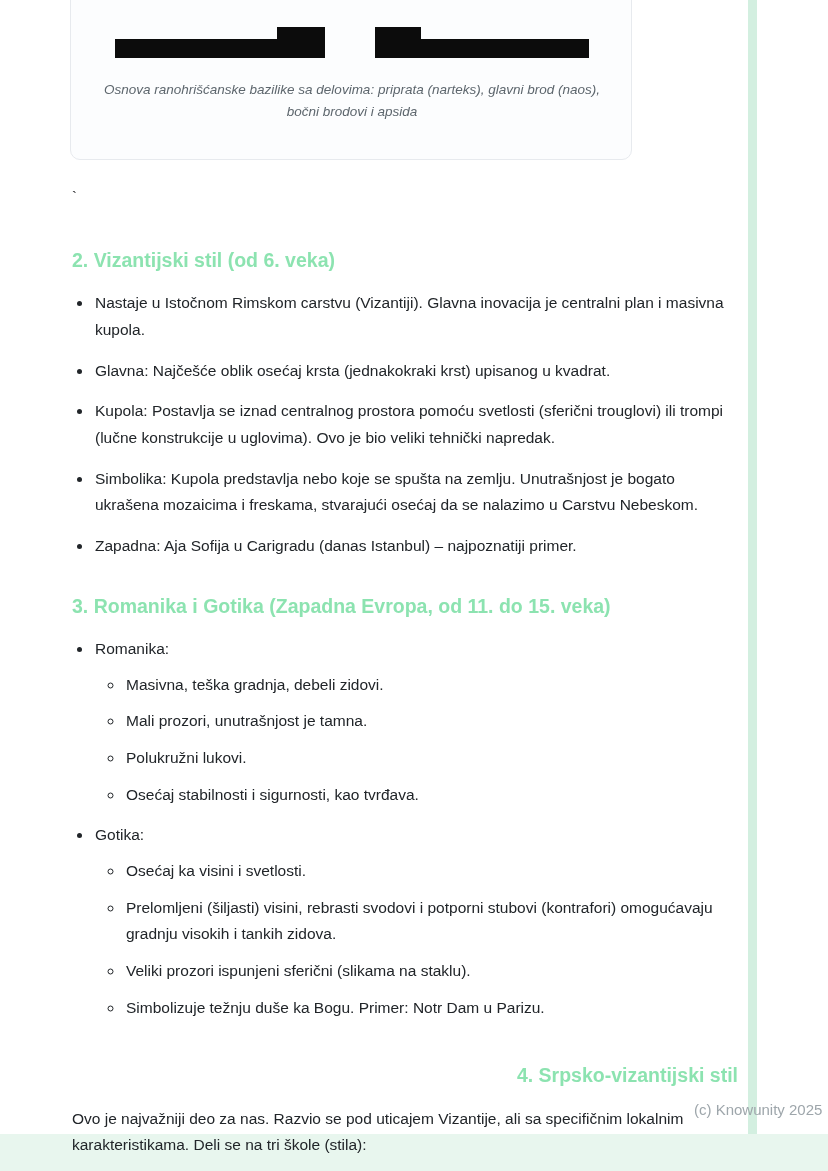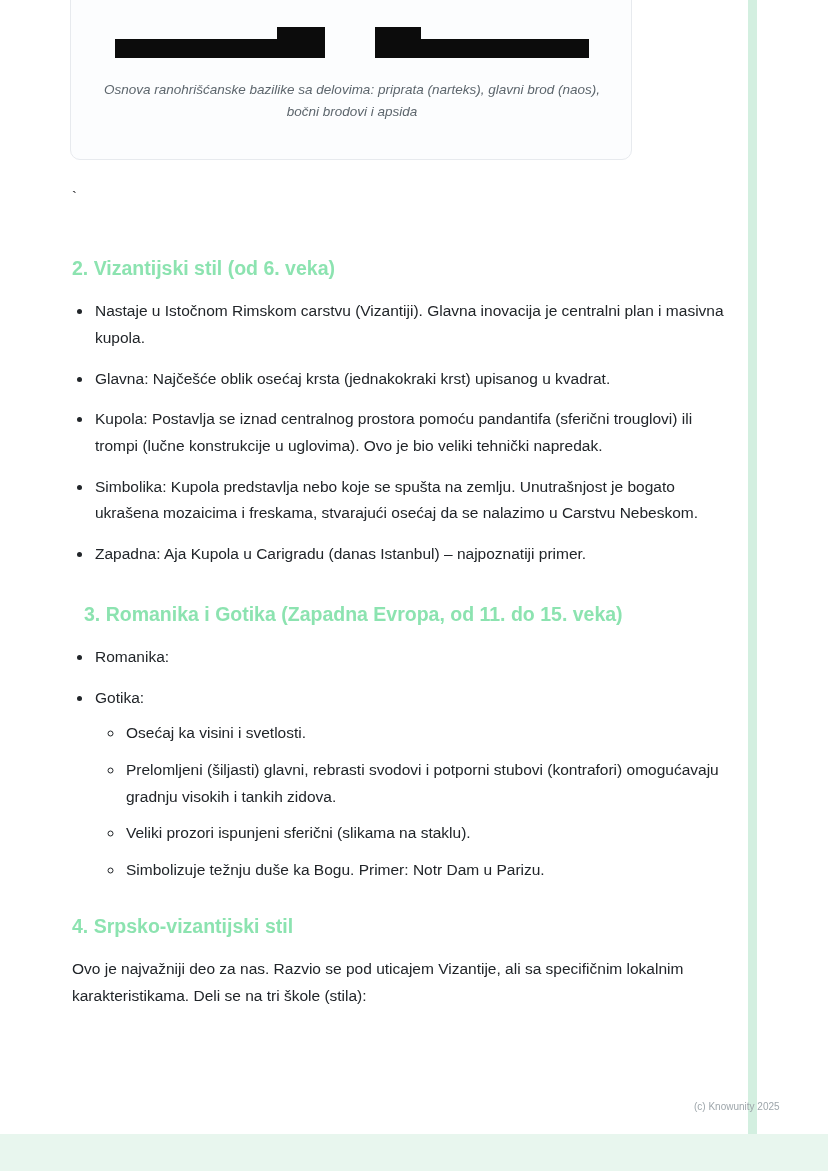--- a/index.html
+++ b/index.html
@@ -55,35 +55,35 @@
 
   .stray {
     position: absolute;
     left: 72px; top: 188px;
     font-size: 15px; color: #202124;
   }
 
   
   .content {
     position: absolute;
-    left: 72px; top: 256px;
+    left: 72px; top: 248px;
     width: 666px;
     color: #212529;
     font-size: 15.5px;
     line-height: 1.72;
   }
   h2.section {
     color: #8ce3b0;
     font-size: 19.5px;
     line-height: 1.3;
     font-weight: 700;
     margin: 0 0 17px 0;
   }
-  h2.mt { margin-top: 34px; margin-left: 12px; }
-  h2.mt2 { margin-top: 30px; }
+  h2.mt { margin-top: 34px; }
+  h2.mt2 { margin-top: 42px; text-align: right; }
 
   ul.bullets {
     list-style: disc outside;
     margin: 0 0 6px 0;
     padding: 0 0 0 21px;
   }
   ul.bullets > li { margin-bottom: 14px; padding-left: 2px; }
   ul.sub {
     list-style: circle outside;
     margin: 9px 0 0 0;
@@ -91,21 +91,21 @@
   }
   ul.sub > li { margin-bottom: 10px; padding-left: 2px; }
   ul.sub > li:last-child { margin-bottom: 4px; }
 
   .content .bold, .content b { font-weight: 400; }
   .content p { margin: 0; }
 
   .copyright {
     position: absolute;
     left: 694px; top: 1101px;
-    font-size: 10px;
+    font-size: 15px;
     color: #9ea6ab;
     white-space: nowrap;
   }
 </style>
 </head>
 <body>
 
 <div class="stage">
 
   <div class="strip-right"></div>
@@ -122,35 +122,41 @@
   </div>
 
   <div class="stray">`</div>
 
   <main class="content">
 
     <h2 class="section">2. Vizantijski stil (od 6. veka)</h2>
     <ul class="bullets">
       <li><span>Nastaje u Istočnom Rimskom carstvu (Vizantiji). Glavna inovacija je </span><span class="bold">centralni plan</span><span> i masivna </span><span class="bold">kupola</span><span>.</span></li>
       <li><span class="bold">Glavna</span><span>: Najčešće oblik </span><span class="bold">osećaj krsta</span><span> (jednakokraki krst) upisanog u kvadrat.</span></li>
-      <li><span class="bold">Kupola</span><span>: Postavlja se iznad centralnog prostora pomoću </span><span class="bold">pandantifa</span><span> (sferični trouglovi) ili </span><span class="bold">trompi</span><span> (lučne konstrukcije u uglovima). Ovo je bio veliki tehnički napredak.</span></li>
+      <li><span class="bold">Kupola</span><span>: Postavlja se iznad centralnog prostora pomoću </span><span class="bold">svetlosti</span><span> (sferični trouglovi) ili </span><span class="bold">trompi</span><span> (lučne konstrukcije u uglovima). Ovo je bio veliki tehnički napredak.</span></li>
       <li><span class="bold">Simbolika</span><span>: Kupola predstavlja nebo koje se spušta na zemlju. Unutrašnjost je bogato ukrašena mozaicima i freskama, stvarajući osećaj da se nalazimo u Carstvu Nebeskom.</span></li>
-      <li><span class="bold">Zapadna</span><span>: Aja Kupola u Carigradu (danas Istanbul) – najpoznatiji primer.</span></li>
+      <li><span class="bold">Zapadna</span><span>: Aja Sofija u Carigradu (danas Istanbul) – najpoznatiji primer.</span></li>
     </ul>
 
     <h2 class="section mt">3. Romanika i Gotika (Zapadna Evropa, od 11. do 15. veka)</h2>
     <ul class="bullets">
       <li>
         <span><span class="bold">Romanika</span><span>:</span></span>
+        <ul class="sub">
+          <li><span>Masivna, teška gradnja, debeli zidovi.</span></li>
+          <li><span>Mali prozori, unutrašnjost je tamna.</span></li>
+          <li><span>Polukružni lukovi.</span></li>
+          <li><span>Osećaj stabilnosti i sigurnosti, kao tvrđava.</span></li>
+        </ul>
       </li>
       <li>
         <span><span class="bold">Gotika</span><span>:</span></span>
         <ul class="sub">
           <li><span>Osećaj ka visini i svetlosti.</span></li>
-          <li><span class="bold">Prelomljeni (šiljasti) glavni</span><span>, rebrasti svodovi i </span><span class="bold">potporni stubovi (kontrafori)</span><span> omogućavaju gradnju visokih i tankih zidova.</span></li>
+          <li><span class="bold">Prelomljeni (šiljasti) visini</span><span>, rebrasti svodovi i </span><span class="bold">potporni stubovi (kontrafori)</span><span> omogućavaju gradnju visokih i tankih zidova.</span></li>
           <li><span>Veliki prozori ispunjeni </span><span class="bold">sferični</span><span> (slikama na staklu).</span></li>
           <li><span>Simbolizuje težnju duše ka Bogu. Primer: Notr Dam u Parizu.</span></li>
         </ul>
       </li>
     </ul>
 
     <h2 class="section mt2">4. Srpsko-vizantijski stil</h2>
     <p>Ovo je najvažniji deo za nas. Razvio se pod uticajem Vizantije, ali sa specifičnim lokalnim karakteristikama. Deli se na tri škole (stila):</p>
 
   </main>

